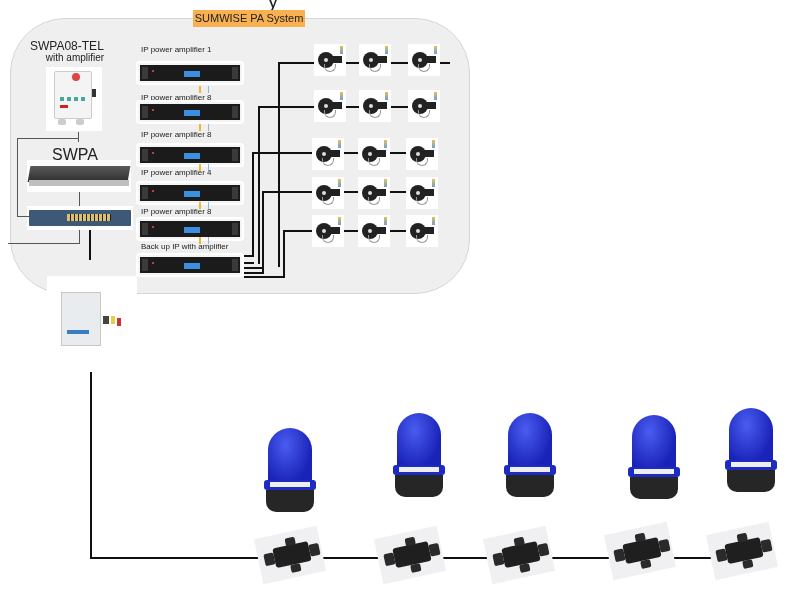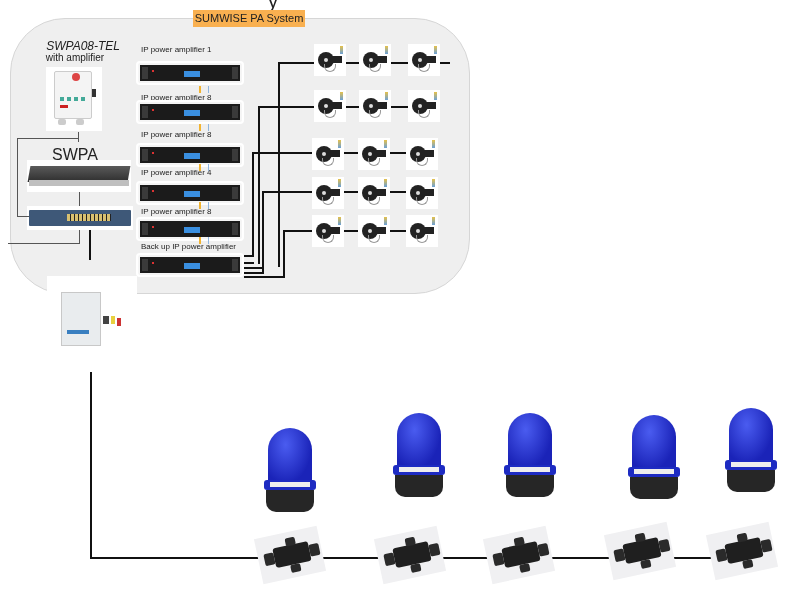--- a/index.html
+++ b/index.html
@@ -5,21 +5,21 @@
   * { box-sizing: border-box; margin: 0; padding: 0; }
   body { width: 800px; height: 589px; background: #ffffff; position: relative; overflow: hidden;
          font-family: "Liberation Sans", sans-serif; }
   .abs { position: absolute; }
   .panel { left: 10px; top: 18px; width: 460px; height: 276px; background: #efefef;
            border: 1px solid #d6d6d6; border-radius: 55px; }
   .sys-badge { left: 193px; top: 10px; width: 112px; height: 17px; background: #f9b050;
                color: #222; font-size: 11px; text-align: center; line-height: 17px; }
   .top-glyph { left: 268px; top: -10px; font-size: 20px; color: #222; }
   .label { color: #222; }
-  .lbl-tel { left: 30px; top: 40px; font-size: 12px; width: 90px; text-align: right; line-height: 13px; font-style: italic; }
+  .lbl-tel { left: 30px; top: 40px; font-size: 12px; width: 90px; text-align: left; line-height: 13px; }
   .lbl-tel-sub { left: 30px; top: 52px; font-size: 10px; width: 90px; text-align: center; }
   .lbl-server { left: 30px; top: 146px; font-size: 16px; width: 90px; text-align: center; }
   .amp-label { font-size: 8px; color: #222; white-space: nowrap; text-align: center; }
   .amp { width: 104px; height: 20px; background: #1b1b1b; border-radius: 2px;
          border: 2px solid #f5f5f5; box-shadow: 0 0 0 2px #fff; }
   .amp .screen { position: absolute; left: 44px; top: 6px; width: 16px; height: 6px; background: #3a8fe0; }
   .amp .ear-l, .amp .ear-r { position: absolute; top: 2px; width: 6px; height: 12px; background: #3a3a3a; }
   .amp .ear-l { left: 2px; } .amp .ear-r { right: 2px; }
   .amp .led { position: absolute; left: 12px; top: 5px; width: 2px; height: 2px; background: #d33; }
   .tick-y { width: 2px; height: 7px; background: #f2b431; }
@@ -135,21 +135,21 @@
 <div class="abs amp-label" style="left:141px;top:207px;">IP power amplifier 8</div>
 <div class="abs tick-y" style="left:199px;top:202px;"></div>
 <div class="abs tick-b" style="left:208px;top:202px;"></div>
 <div class="abs amp" style="left:138px;top:219px;">
     <div class="ear-l"></div>
     <div class="led"></div>
     <div class="screen"></div>
     <div class="ear-r"></div>
   </div>
 
-<div class="abs amp-label" style="left:141px;top:242px;">Back up IP power amplifier</div>
+<div class="abs amp-label" style="left:141px;top:242px;">Back up IP with amplifier</div>
 <div class="abs tick-y" style="left:199px;top:237px;"></div>
 <div class="abs tick-b" style="left:208px;top:237px;"></div>
 <div class="abs amp" style="left:138px;top:255px;">
     <div class="ear-l"></div>
     <div class="led"></div>
     <div class="screen"></div>
     <div class="ear-r"></div>
   </div>
 
 <div class="abs line" style="left:244px;top:255px;width:8px;height:2px;"></div>

